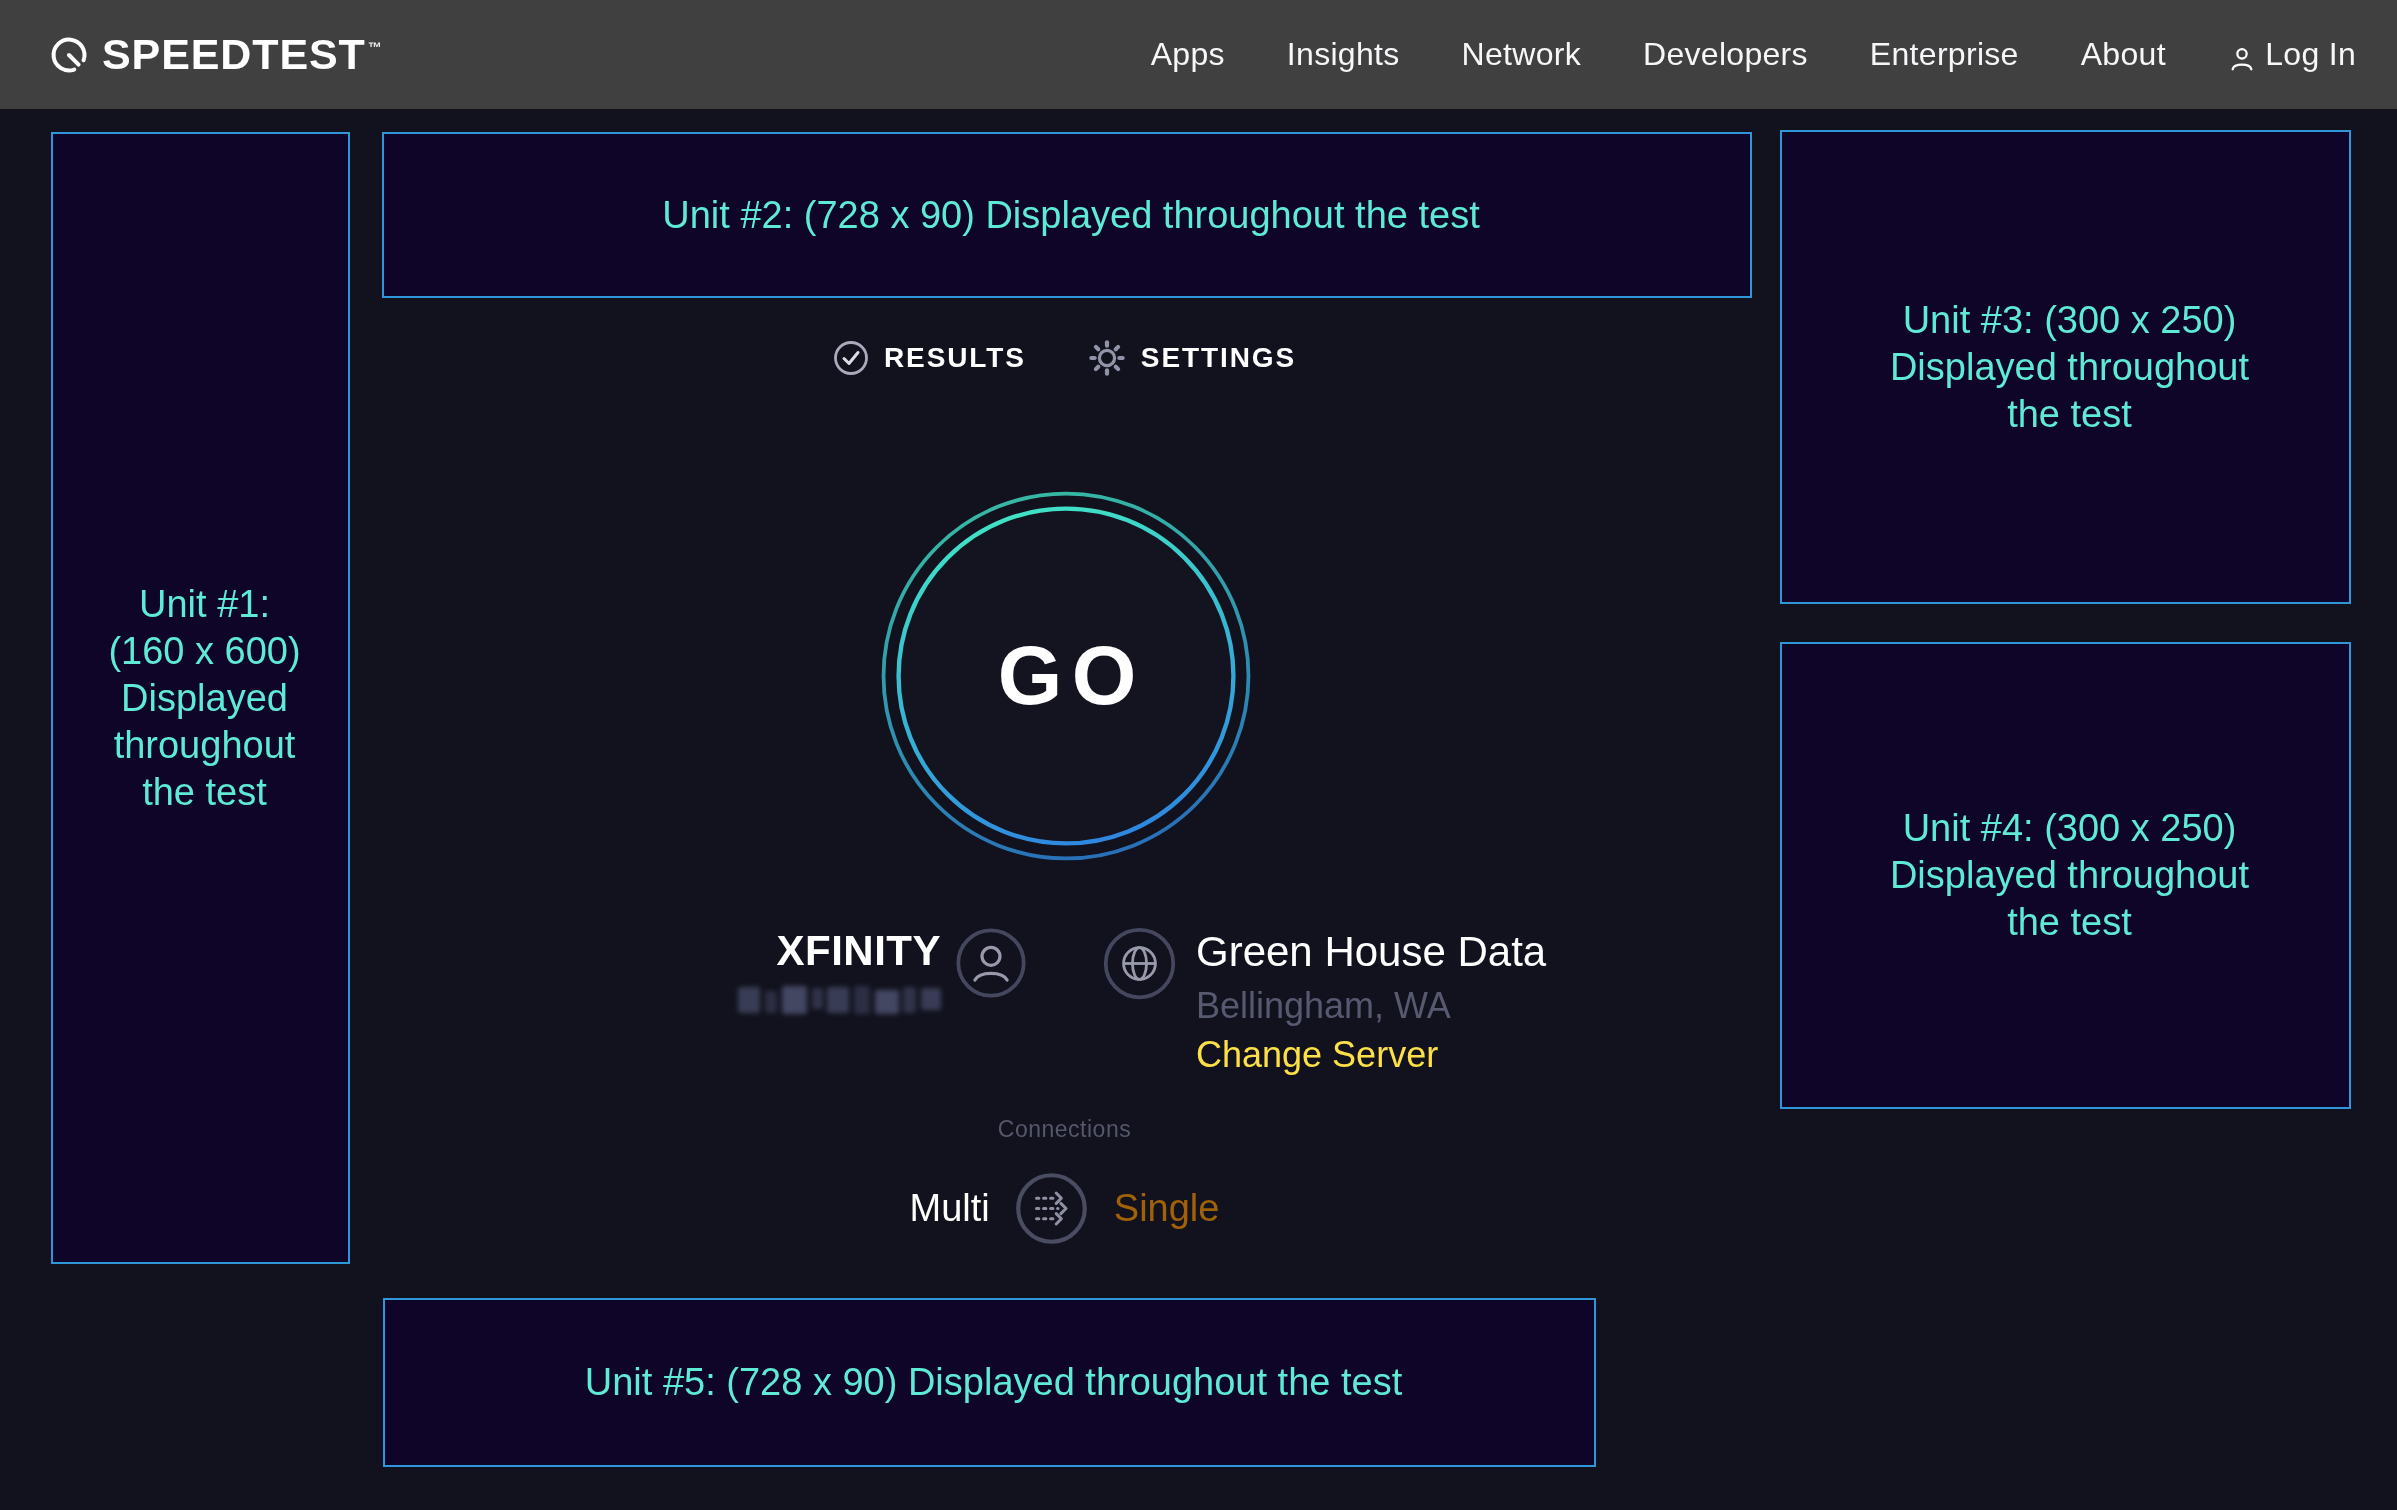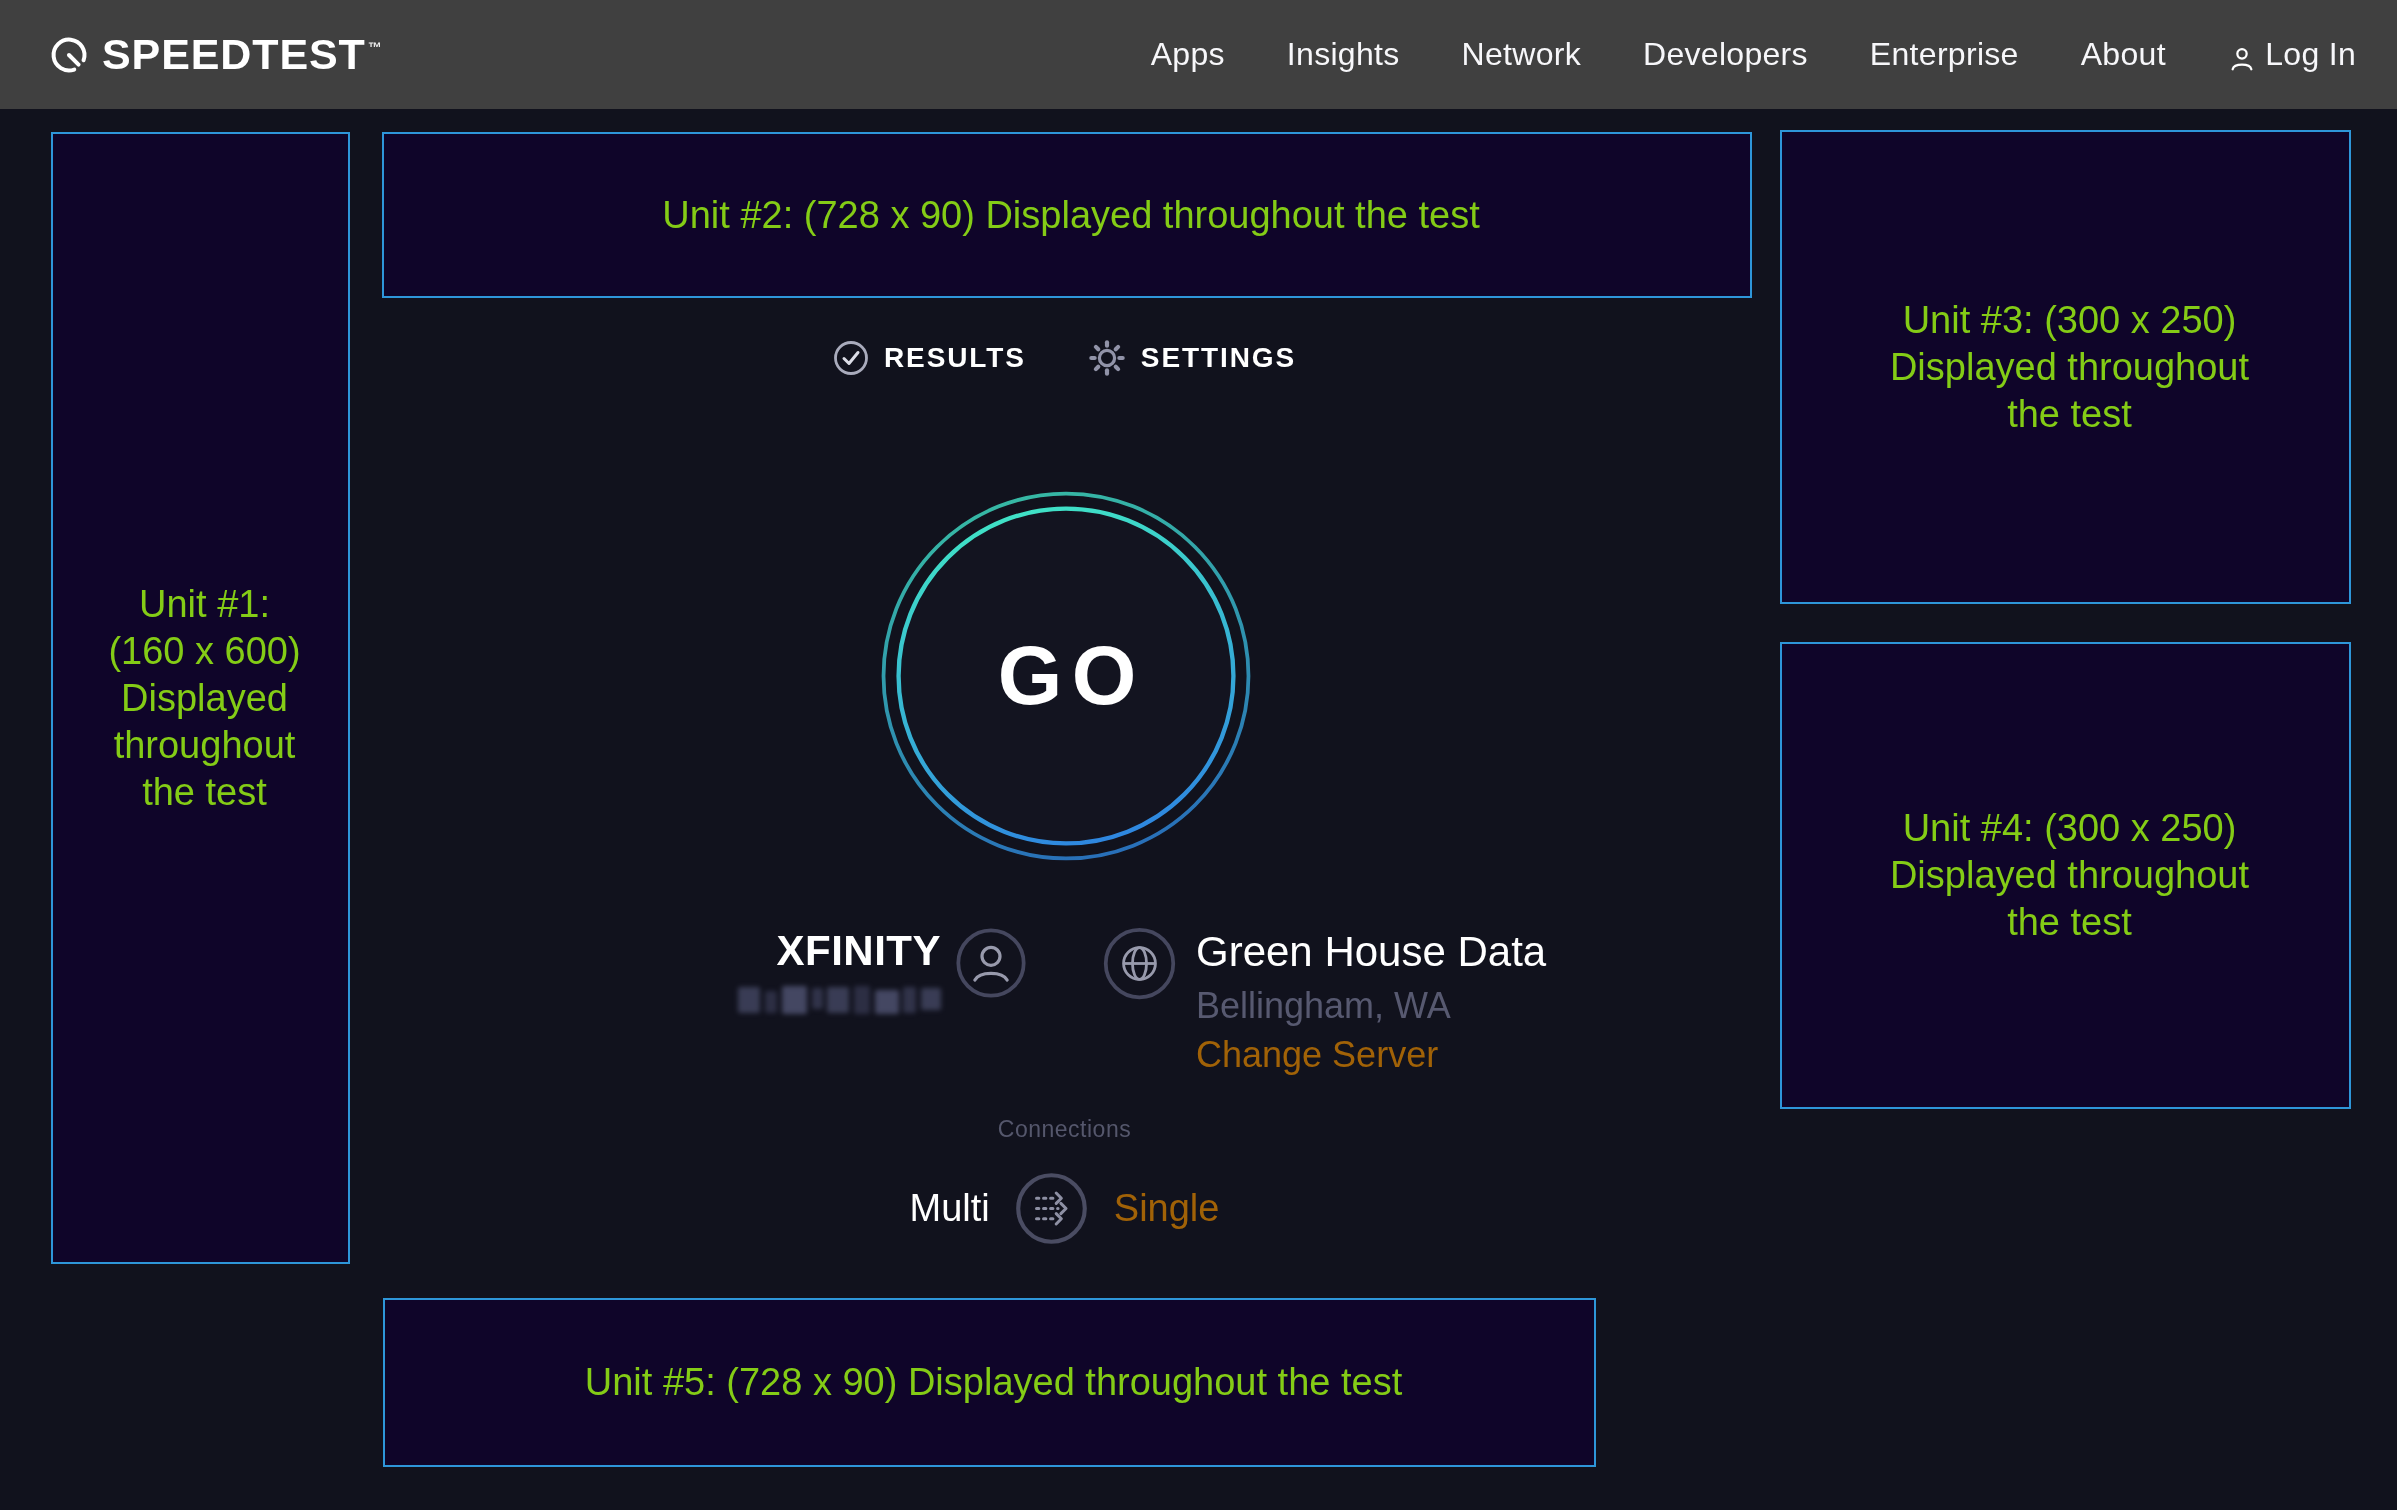--- a/index.html
+++ b/index.html
@@ -21,21 +21,21 @@
   .logo-tm { color:#ffffff; font-size:14px; position:relative; top:-17px; left:1.9px; opacity:.9; }
   .nav { margin-left:auto; display:flex; align-items:center; gap:62px; }
   .nav a { color:#f7f7fa; font-size:32px; text-decoration:none; letter-spacing:0.3px; }
   .login { display:flex; align-items:flex-end; gap:9.4px; }
 
   
   .ad {
     position:absolute; box-sizing:border-box;
     background:#0f0529; border:2.8px solid #2e96d9;
     display:flex; flex-direction:column; align-items:center; justify-content:center;
-    color:#84cc16; font-size:38px; line-height:47px; text-align:center;padding-left:8px;
+    color:#5eead4; font-size:38px; line-height:47px; text-align:center;padding-left:8px;
   }
   .ad.unit1 { left:51px;   top:132px;  width:299px;  height:1132px; }
   .ad.unit2 { left:382px;  top:132px;  width:1370px; height:166px;  }
   .ad.unit3 { left:1780px; top:130px;  width:571px;  height:474px;  }
   .ad.unit4 { left:1780px; top:642px;  width:571px;  height:467px;  }
   .ad.unit5 { left:383px;  top:1298px; width:1213px; height:169px;justify-content:center;  }
 
   
   .tabs-row {
     position:absolute; left:350px; top:339px; width:1429px;
@@ -62,21 +62,21 @@
   .redacted {
     position:absolute; left:738px; top:985px; width:203px; height:30px;
     display:flex; align-items:center; gap:4.7px; justify-content:flex-end;
     filter:blur(2.4px); opacity:.95;
   }
   .redacted span { display:inline-block; border-radius:1.9px; }
   .person-badge { position:absolute; left:955px; top:927px; }
   .globe-badge  { position:absolute; left:1102px; top:926px; }
   .server-name     { position:absolute; left:1196px; top:928px;  color:#ffffff; font-size:42px; font-weight:500; }
   .server-location { position:absolute; left:1196px; top:985px; color:#575970; font-size:36px; }
-  .change-server   { position:absolute; left:1196px; top:1034px; color:#a16207; font-size:36px; cursor:pointer; text-decoration:none; }
+  .change-server   { position:absolute; left:1196px; top:1034px; color:#fde047; font-size:36px; cursor:pointer; text-decoration:none; }
 
   
   .connections-label {
     position:absolute; left:350px; top:1116px; width:1429px;
     text-align:center; color:#55576c; font-size:23px; letter-spacing:0.5px;
   }
   .connections-row {
     position:absolute; left:350px; top:1171px; width:1429px;
     display:flex; align-items:center; justify-content:center; gap:24.5px;
   }

